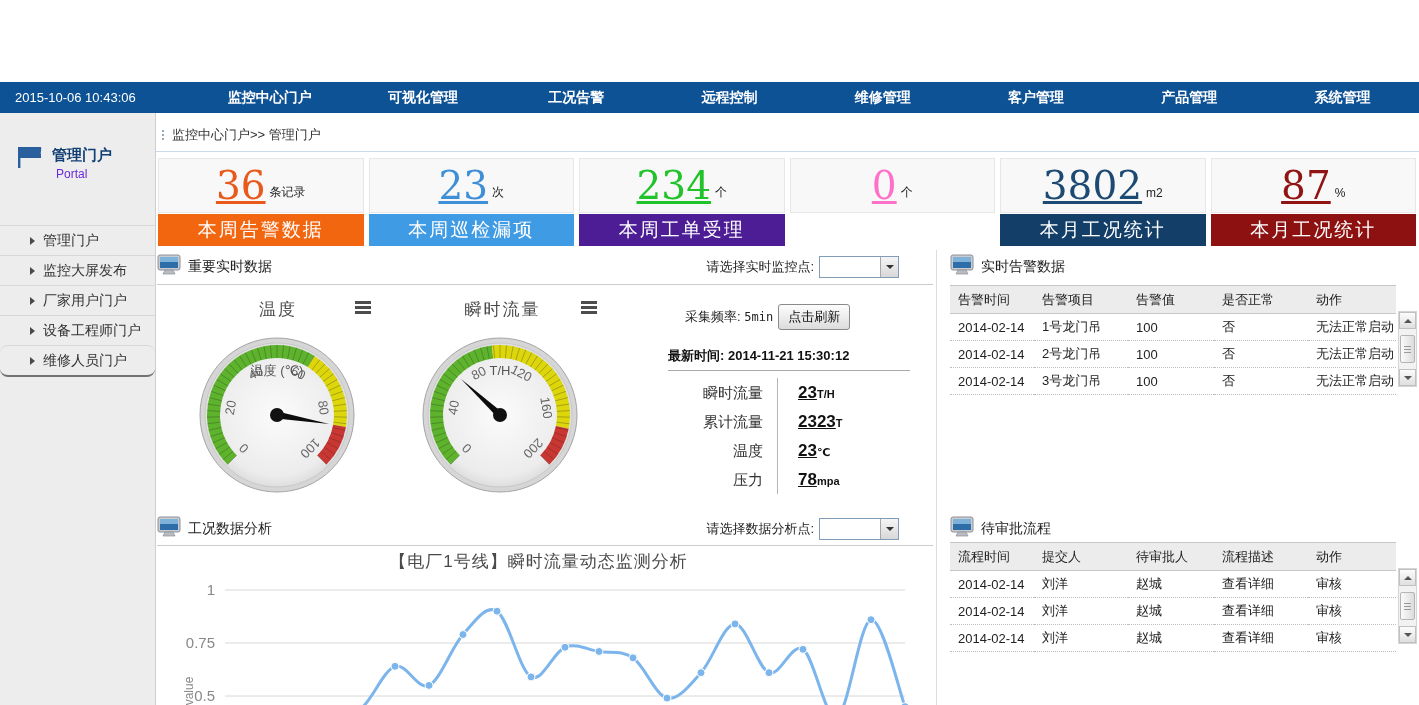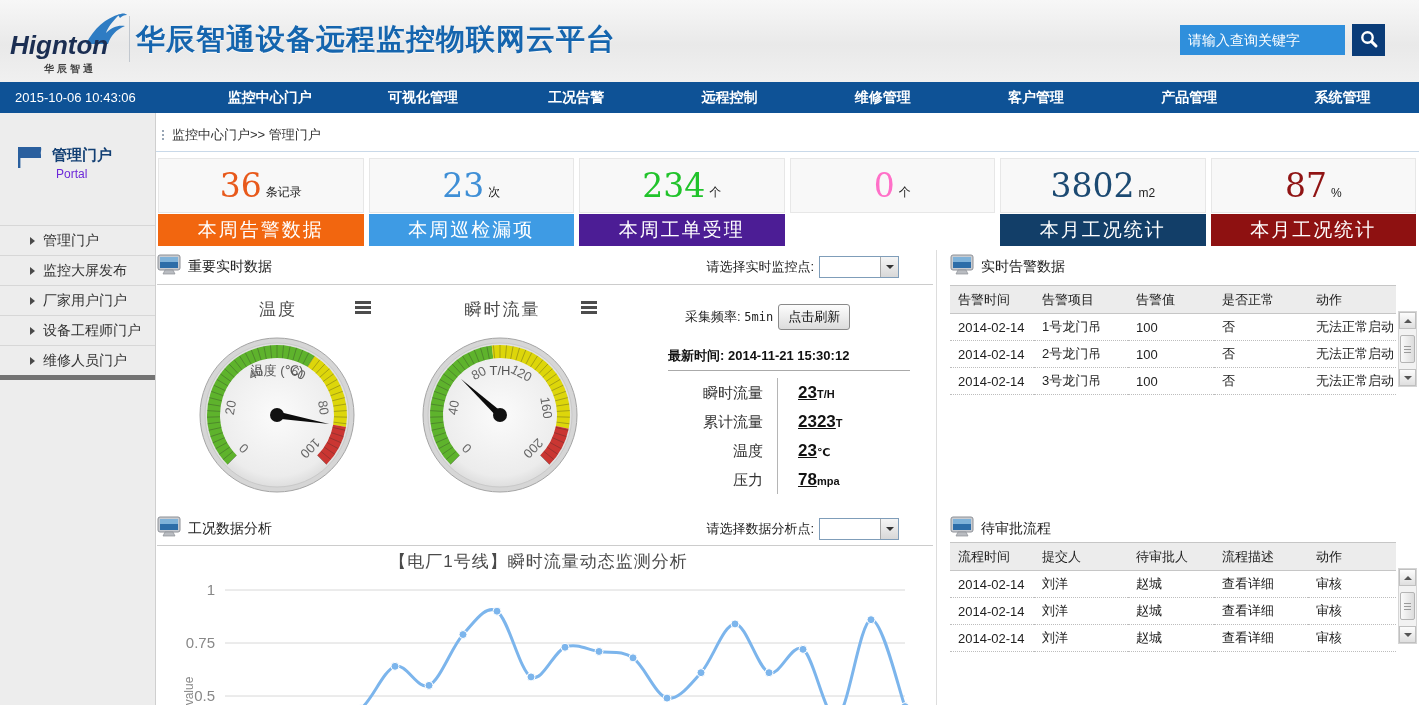--- a/index.html
+++ b/index.html
@@ -27,33 +27,33 @@
   .nav-item{flex:1;display:flex;align-items:center;justify-content:center;color:#fff;font-size:14px;font-weight:bold;cursor:pointer;}
 
   
   .sidebar{position:absolute;left:0;top:113px;width:155px;height:592px;background:#ededed;border-right:1px solid #cfcfcf;}
   .portal{position:relative;height:108px;}
   .portal-flag{position:absolute;left:16px;top:32px;}
   .portal-title{position:absolute;left:52px;top:33px;font-size:15px;font-weight:bold;color:#123f73;}
   .portal-sub{position:absolute;left:56px;top:54px;font-size:12px;color:#6d28d9;}
   .side-menu{margin-top:4px;}
   .side-item{height:29px;line-height:29px;border-top:1px solid #d7d7d7;padding-left:30px;font-size:14px;color:#333;cursor:pointer;display:flex;align-items:center;}
-  .side-item:last-child{border-bottom:5px solid #737373;}
+  .side-item:last-child{border-bottom:2px solid #737373;border-radius:8px;}
   .tri-right{width:0;height:0;border-left:5px solid #4a4a4a;border-top:4px solid transparent;border-bottom:4px solid transparent;display:inline-block;margin-right:8px;}
 
   
   .breadcrumb{position:absolute;left:156px;top:118px;width:1263px;height:33px;line-height:33px;
     border-bottom:1px solid #c9d9e9;font-size:13px;color:#333;display:flex;align-items:center;}
   .bc-dots{display:inline-flex;flex-direction:column;gap:2px;margin:0 8px 0 6px;}
   .bc-dots i{width:2px;height:2px;background:#98a6b5;}
 
   
   .stats{position:absolute;left:158px;top:158px;width:1258px;display:grid;grid-template-columns:repeat(6,1fr);gap:5px;}
   .stat-top{height:53px;background:#f8f8f8;border:1px solid #e7e7e7;display:flex;align-items:center;justify-content:center;cursor:pointer;}
-  .stat-value{font-family:"DejaVu Serif","Liberation Serif",serif;font-size:33px;line-height:1;}
+  .stat-value{font-family:"DejaVu Serif","Liberation Serif",serif;font-size:39px;text-decoration:underline;line-height:1;}
   .stat-unit{font-size:12px;color:#222;margin-left:4px;margin-top:14px;}
   .stat-bar{height:32px;margin-top:1px;display:flex;align-items:center;justify-content:center;color:#fff;font-size:19px;letter-spacing:2px;}
 
   
   .panel-hd{position:absolute;height:33px;display:flex;align-items:center;}
   .panel-hd .ttl{font-size:14px;color:#222;margin-left:7px;}
   .hd-right{margin-left:auto;display:flex;align-items:center;margin-right:34px;font-size:13px;color:#222;}
   .selectbox{position:relative;width:78px;height:20px;border:1px solid #7f9db9;background:#fff;margin-left:5px;cursor:pointer;}
   .selectbox .btn{position:absolute;right:0;top:0;width:17px;height:100%;background:linear-gradient(#f5f5f5,#d8d8d8);border-left:1px solid #a8a8a8;display:flex;align-items:center;justify-content:center;}
   .tri-down{width:0;height:0;border-top:4px solid #333;border-left:4px solid transparent;border-right:4px solid transparent;}
@@ -88,45 +88,20 @@
   .tri-up-s{width:0;height:0;border-bottom:4px solid #555;border-left:4px solid transparent;border-right:4px solid transparent;}
   .tri-down-s{width:0;height:0;border-top:4px solid #555;border-left:4px solid transparent;border-right:4px solid transparent;}
 
   .chart-title{position:absolute;left:157px;top:550px;width:763px;text-align:center;font-size:17px;color:#4a4a4a;letter-spacing:1px;}
 </style>
 </head>
 <body>
 
 <div class="app">
 
-  <div class="header">
-    <div class="logo">
-      <span class="logo-deer">
-        <svg width="46" height="34" viewBox="0 0 46 34">
-          <path d="M4 32 C12 16 24 6 38 2 C30 10 26 15 24 21 C30 15 36 13 43 14 C34 18 29 23 26 32 Z" fill="#2e7cc3"></path>
-          <path d="M36 3 C40 1 43 1 45 3 C42 3 40 4 38 6 Z" fill="#2e7cc3"></path>
-        </svg>
-      </span>
-      <span class="logo-text">Hignton</span>
-      <span class="logo-sub">华辰智通</span>
-    </div>
-    <div class="logo-divider"></div>
-    <div class="site-title">华辰智通设备远程监控物联网云平台</div>
-    <div class="search-box">
-      <input class="search-input" type="text" placeholder="请输入查询关键字" style="">
-      <button class="search-btn">
-        <span>
-          <svg width="20" height="20" viewBox="0 0 20 20">
-            <circle cx="8.5" cy="8.5" r="5.2" fill="none" stroke="#fff" stroke-width="2.4"></circle>
-            <line x1="12.6" y1="12.6" x2="17" y2="17" stroke="#fff" stroke-width="3" stroke-linecap="round"></line>
-          </svg>
-        </span>
-      </button>
-    </div>
-  </div>
 
   <div class="navbar">
     <div class="nav-time">2015-10-06 10:43:06</div>
     <div class="nav-items">
 
     <div class="nav-item">监控中心门户</div>
         <div class="nav-item">可视化管理</div>
         <div class="nav-item">工况告警</div>
         <div class="nav-item">远程控制</div>
         <div class="nav-item">维修管理</div>

